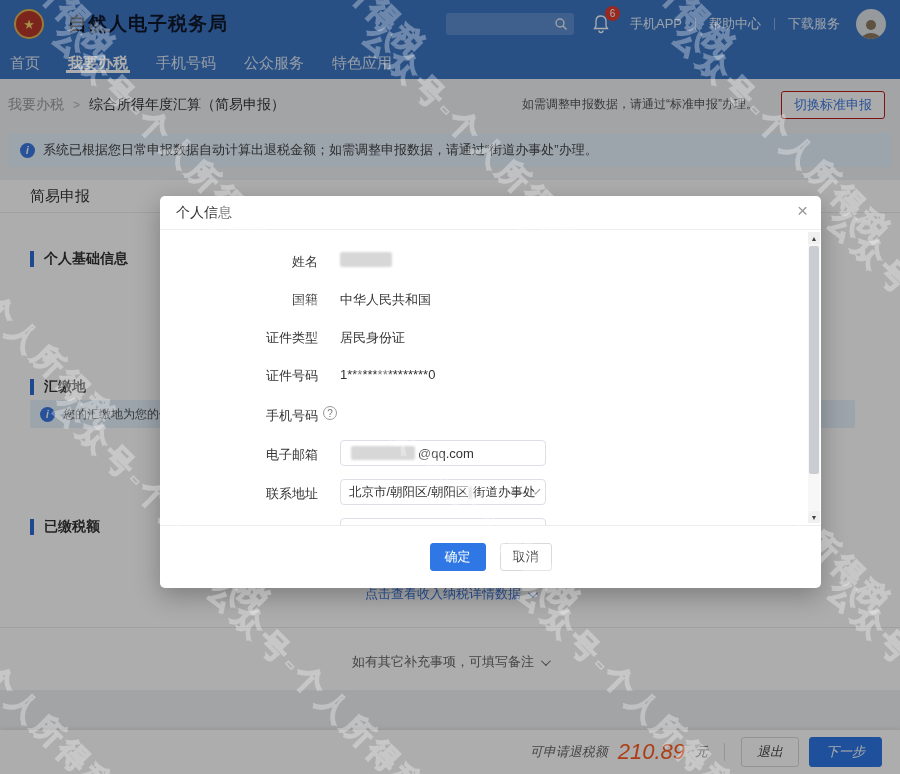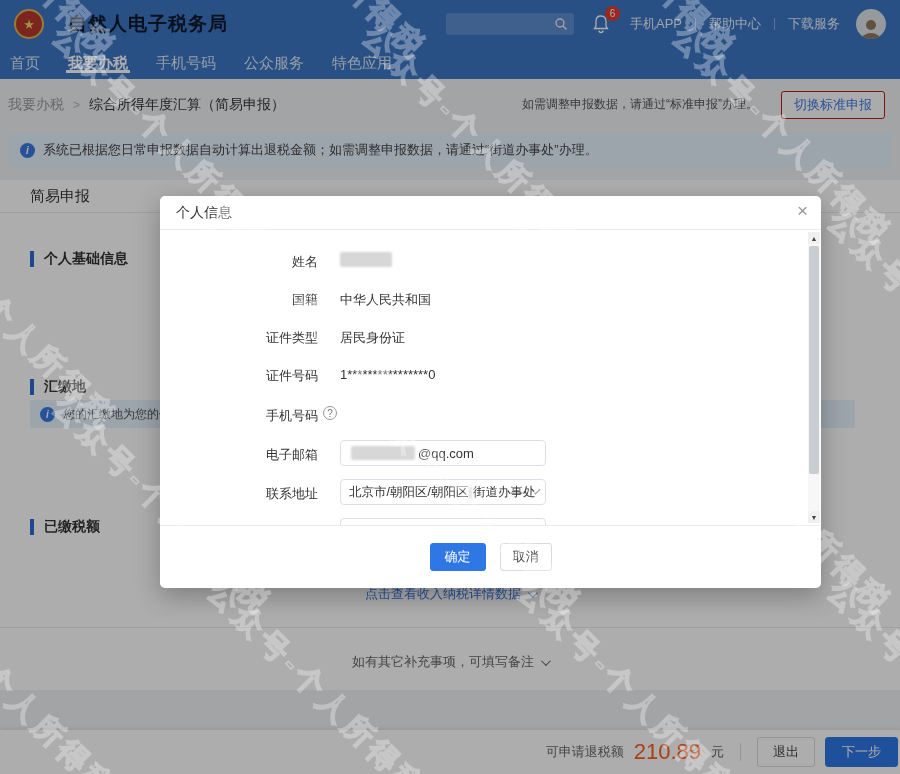--- a/index.html
+++ b/index.html
@@ -45,21 +45,21 @@
   .sec::before{content:"";width:4px;height:16px;background:#2f6bd8;}
   .sec-personal{top:70px}.sec-loc{top:198px}.sec-paid{top:338px}
   .loc-banner{position:absolute;top:220px;left:30px;width:825px;height:28px;background:#e6f2fe;border-radius:2px;display:flex;align-items:center;gap:8px;padding:0 10px;font-size:12px;color:#555;overflow:hidden;white-space:nowrap;}
   .center-link{position:absolute;left:0;right:0;display:flex;justify-content:center;align-items:center;gap:7px;font-size:13px;cursor:pointer;}
   .detail-link{top:405px;color:#3a78e0;}
   .remark-link{top:473px;color:#666;}
   .pdivider{position:absolute;top:447px;left:0;right:0;height:1px;background:#ececec;}
   .chev{width:7px;height:7px;border-right:1.5px solid currentColor;border-bottom:1.5px solid currentColor;transform:rotate(45deg) translateY(-2px);}
 
   
-  .botbar{position:absolute;top:730px;left:0;right:0;height:44px;background:#fff;display:flex;align-items:center;justify-content:flex-end;padding-right:2px;gap:10px;box-shadow:0 -1px 5px rgba(0,0,0,.09);}
+  .botbar{position:absolute;top:730px;left:0;right:0;height:44px;background:#fff;display:flex;align-items:center;justify-content:flex-end;padding-right:18px;gap:10px;box-shadow:0 -1px 5px rgba(0,0,0,.09);font-style:italic;}
   .refund-label{font-size:13px;color:#666;}
   .amount{font-size:22px;color:#ff5a1e;}
   .unit{font-size:13px;color:#666;}
   .v-sep{width:1px;height:18px;background:#ddd;margin:0 6px;}
   .btn-exit{height:30px;padding:0 15px;border:1px solid #d9d9d9;background:#fff;border-radius:3px;font-size:13px;color:#444;display:flex;align-items:center;cursor:pointer;}
   .btn-next{height:30px;padding:0 16px;background:#2e77e5;border:1px solid #2e77e5;border-radius:3px;font-size:13px;color:#fff;display:flex;align-items:center;cursor:pointer;}
 
   
   .overlay{position:absolute;inset:0;background:rgba(0,0,0,.32);z-index:10;}
   .modal{position:absolute;left:160px;top:196px;width:661px;height:392px;background:#fff;border-radius:5px;z-index:20;box-shadow:0 8px 26px rgba(0,0,0,.28);}

